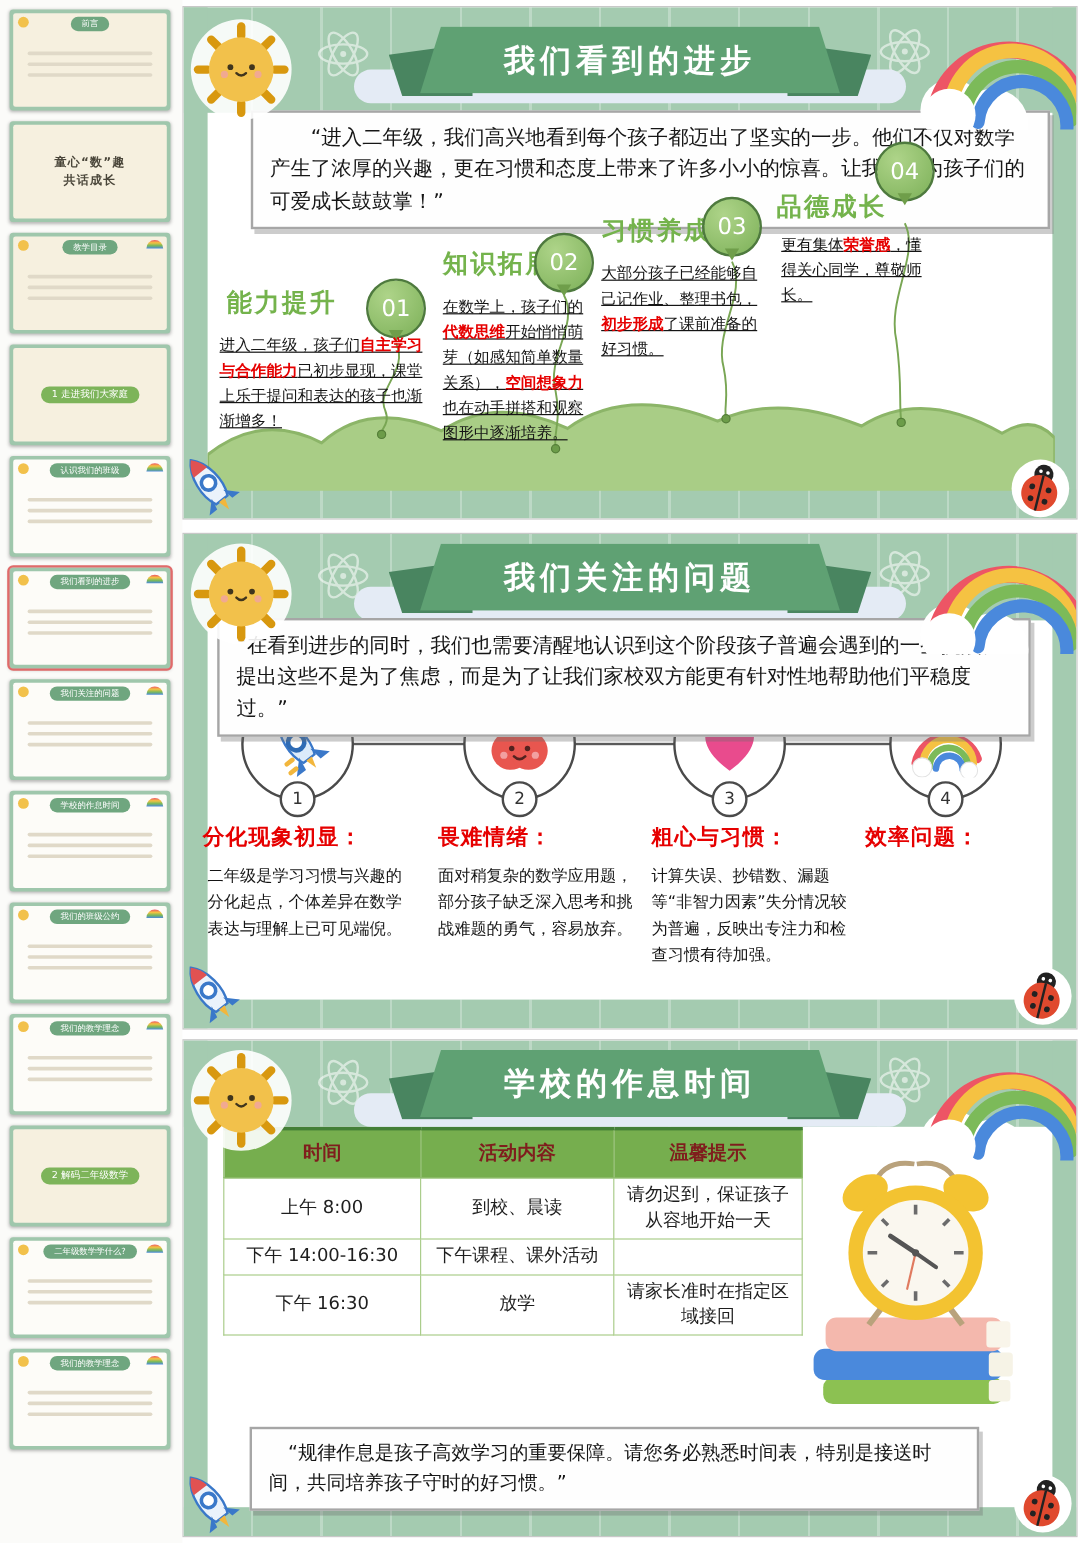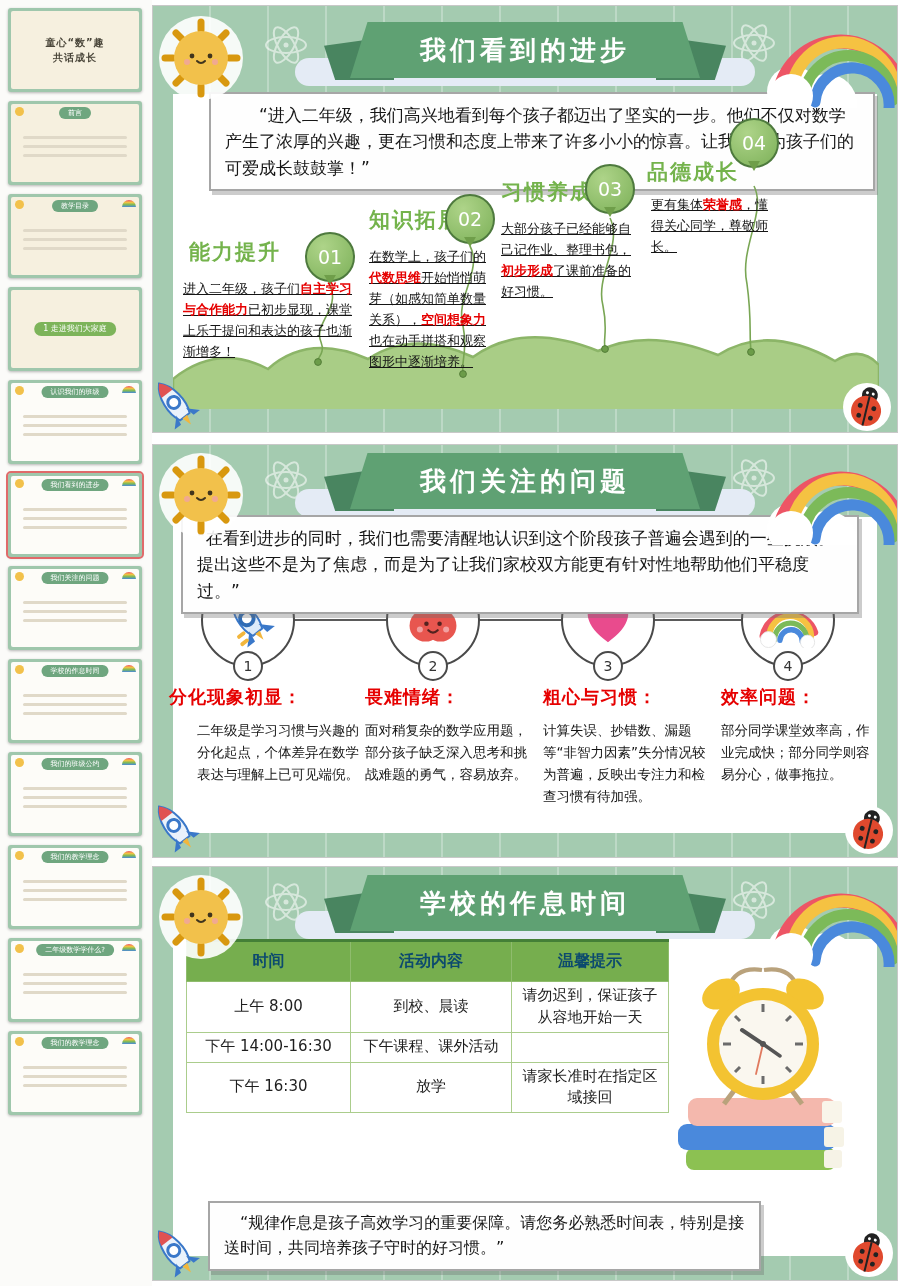--- a/index.html
+++ b/index.html
@@ -55,51 +55,51 @@
 
   
   .prob-line{position:absolute;top:174px;left:95px;width:540px;height:2px;background:#5a5a5a;z-index:1;}
   .pcircle{position:absolute;top:128px;width:94px;height:94px;border-radius:50%;background:#fff;border:2px solid #4a4a4a;box-sizing:border-box;z-index:2;display:flex;align-items:center;justify-content:center;}
   .pbadge{position:absolute;top:206px;width:30px;height:30px;border-radius:50%;background:#fff;border:2px solid #4a4a4a;box-sizing:border-box;z-index:3;display:flex;align-items:center;justify-content:center;font-size:14px;color:#333;}
   .p-head{position:absolute;top:240px;color:#e60000;font-weight:bold;font-size:18px;letter-spacing:1px;z-index:2;}
   .p-body{position:absolute;top:274px;width:170px;font-size:13.5px;line-height:1.64;font-weight:500;color:#151515;z-index:2;}
 
   
   .sched{position:absolute;left:33px;top:72px;border-collapse:collapse;z-index:2;background:#fff;table-layout:fixed;}
-  .sched th{background:#76ae4e;border:1.5px solid #8fbc6d;border-top:3px solid #447f37;font-size:16px;font-weight:bold;color:#0c4a6e;padding:9px 4px;}
+  .sched th{background:#76ae4e;border:1.5px solid #8fbc6d;border-top:3px solid #447f37;font-size:16px;font-weight:bold;color:#7f1d1d;padding:9px 4px;}
   .sched td{border:1.5px solid #abcd8c;font-size:15px;color:#1e1e1e;text-align:center;padding:3px 6px;line-height:1.45;}
   .corner{position:absolute;z-index:7;}
 </style>
 </head>
 <body>
 
 <div id="stage">
 
   <div id="sidebar">
+      <div class="thumb t-preface">
+    <div class="mini">
+      <span class="mini-sun"></span>
+
+      <div class="mini-pill thumb-label">前言</div>
+
+      <div class="mini-lines">
+            <i></i>
+            <i></i>
+            <i></i>
+          </div>
+    </div>
+  </div>
       <div class="thumb t-cover">
     <div class="mini">
 
       <div class="mini-cover thumb-label">童心“数”趣
 共话成长</div>
 
     </div>
   </div>
-      <div class="thumb t-preface">
-    <div class="mini">
-      <span class="mini-sun"></span>
-
-      <div class="mini-pill thumb-label">前言</div>
-
-      <div class="mini-lines">
-            <i></i>
-            <i></i>
-            <i></i>
-          </div>
-    </div>
-  </div>
       <div class="thumb t-toc">
     <div class="mini">
       <span class="mini-sun"></span>
       <span class="mini-rb"></span>
       <div class="mini-pill thumb-label">教学目录</div>
 
       <div class="mini-lines">
             <i></i>
             <i></i>
             <i></i>
@@ -182,20 +182,27 @@
     <div class="mini">
       <span class="mini-sun"></span>
       <span class="mini-rb"></span>
       <div class="mini-pill thumb-label">我们的教学理念</div>
 
       <div class="mini-lines">
             <i></i>
             <i></i>
             <i></i>
           </div>
+    </div>
+  </div>
+      <div class="thumb t-section">
+    <div class="mini">
+
+      <div class="mini-pill thumb-label">2 解码二年级数学</div>
+
     </div>
   </div>
       <div class="thumb t-content">
     <div class="mini">
       <span class="mini-sun"></span>
       <span class="mini-rb"></span>
       <div class="mini-pill thumb-label">二年级数学学什么?</div>
 
       <div class="mini-lines">
             <i></i>
@@ -465,24 +472,23 @@
     <div class="pbadge" style="left:80px">1</div>
     <div class="pbadge" style="left:265px">2</div>
     <div class="pbadge" style="left:440px">3</div>
     <div class="pbadge" style="left:620px">4</div>
 
     <span class="p-head" style="left:16px">分化现象初显：</span>
     <span class="p-head" style="left:212px">畏难情绪：</span>
     <span class="p-head" style="left:390px">粗心与习惯：</span>
     <span class="p-head" style="left:568px">效率问题：</span>
 
-    <div class="p-body" style="left:44px">二年级是学习习惯与兴趣的分化起点，个体差异在数学表达与理解上已可见端倪。</div>
+    <div class="p-body" style="left:20px">二年级是学习习惯与兴趣的分化起点，个体差异在数学表达与理解上已可见端倪。</div>
     <div class="p-body" style="left:212px">面对稍复杂的数学应用题，部分孩子缺乏深入思考和挑战难题的勇气，容易放弃。</div>
     <div class="p-body" style="left:390px">计算失误、抄错数、漏题等“非智力因素”失分情况较为普遍，反映出专注力和检查习惯有待加强。</div>
-    <div class="p-body" style="left:568px;width:160px">部分同学课堂效率高，作业完成快；部分同学则容易分心，做事拖拉。</div>
 
     <svg class="corner" style="left:-4px;bottom:2px" width="52" height="56" viewBox="0 0 52 56">
       <g transform="rotate(-38 26 28)">
         <path d="M26 2 C36 12 38 32 32 44 L20 44 C14 32 16 12 26 2 Z" fill="#eaf2fb" stroke="#3a78c9" stroke-width="2"></path>
         <path d="M26 2 C30 6 32 10 33 15 L19 15 C20 10 22 6 26 2 Z" fill="#e05252"></path>
         <circle cx="26" cy="26" r="6" fill="#fff" stroke="#3a78c9" stroke-width="3"></circle>
         <path d="M20 38 L10 48 L18 48 Z" fill="#3a78c9"></path>
           <path d="M32 38 L42 48 L34 48 Z" fill="#3a78c9"></path>
         <path d="M23 44 L29 44 L26 54 Z" fill="#f2b63c"></path>
       </g>
@@ -622,21 +628,21 @@
           <line x1="128" y1="115" x2="133" y2="120"></line>
         <line x1="77" y1="120" x2="82" y2="115"></line>
           <line x1="128" y1="69" x2="133" y2="64"></line>
       </g>
       <line x1="105" y1="92" x2="84" y2="78" stroke="#555" stroke-width="4" stroke-linecap="round"></line>
       <line x1="105" y1="92" x2="122" y2="104" stroke="#555" stroke-width="3.4" stroke-linecap="round"></line>
       <line x1="105" y1="92" x2="98" y2="122" stroke="#e07a5f" stroke-width="1.8" stroke-linecap="round"></line>
       <circle cx="105" cy="92" r="3" fill="#555"></circle>
     </svg>
 
-    <div class="quote indent1" style="left:55px;top:322px;width:553px;font-size:16px;margin-top:12px;">“规律作息是孩子高效学习的重要保障。请您务必熟悉时间表，特别是接送时间，共同培养孩子守时的好习惯。”</div>
+    <div class="quote indent1" style="left:55px;top:322px;width:608px;font-size:16px;">“规律作息是孩子高效学习的重要保障。请您务必熟悉时间表，特别是接送时间，共同培养孩子守时的好习惯。”</div>
 
     <svg class="corner" style="left:-4px;bottom:0" width="52" height="56" viewBox="0 0 52 56">
       <g transform="rotate(-38 26 28)">
         <path d="M26 2 C36 12 38 32 32 44 L20 44 C14 32 16 12 26 2 Z" fill="#eaf2fb" stroke="#3a78c9" stroke-width="2"></path>
         <path d="M26 2 C30 6 32 10 33 15 L19 15 C20 10 22 6 26 2 Z" fill="#e05252"></path>
         <circle cx="26" cy="26" r="6" fill="#fff" stroke="#3a78c9" stroke-width="3"></circle>
         <path d="M20 38 L10 48 L18 48 Z" fill="#3a78c9"></path>
           <path d="M32 38 L42 48 L34 48 Z" fill="#3a78c9"></path>
         <path d="M23 44 L29 44 L26 54 Z" fill="#f2b63c"></path>
       </g>

